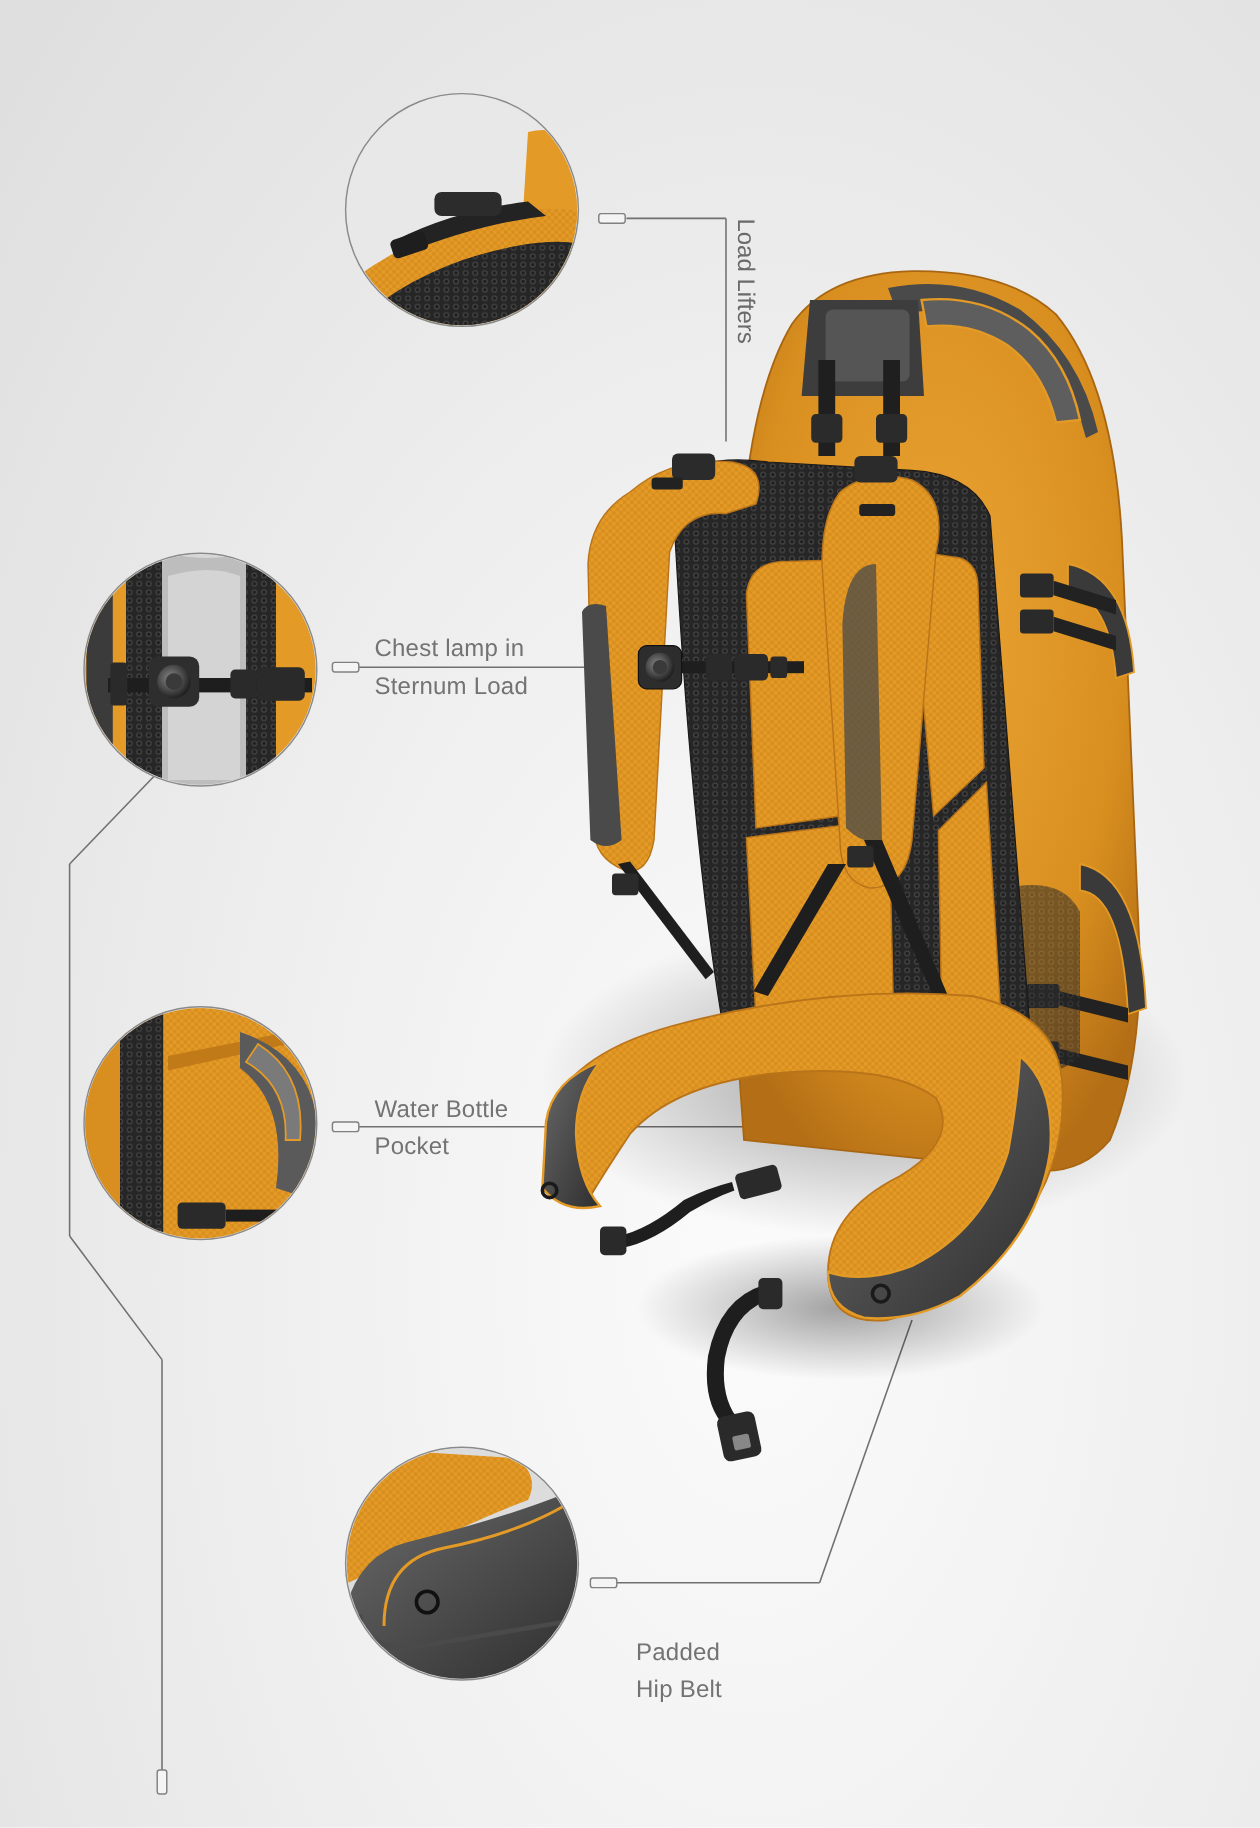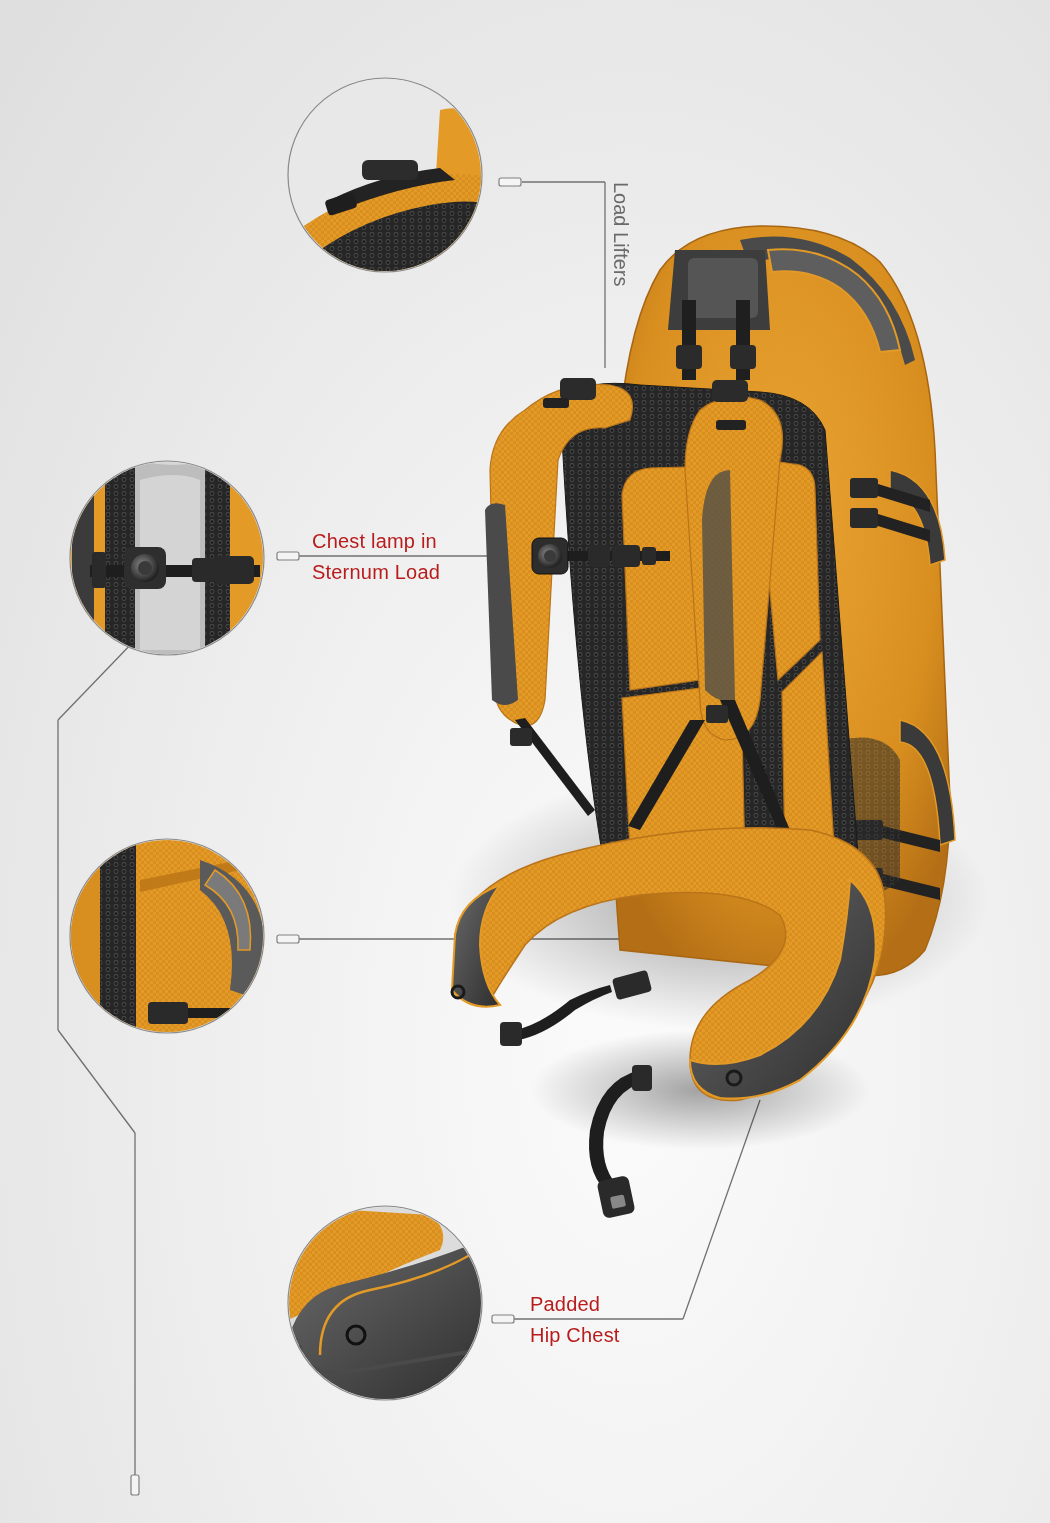--- a/index.html
+++ b/index.html
@@ -4,21 +4,21 @@
 <style>
   html, body { margin: 0; padding: 0; }
   body {
     width: 1050px; height: 1523px; position: relative; overflow: hidden;
     background: radial-gradient(ellipse at 60% 70%, #fbfbfb 0%, #efefef 45%, #dedede 100%);
     font-family: "Liberation Sans", sans-serif;
   }
   .canvas { position: absolute; left: 0; top: 0; width: 1050px; height: 1523px; }
   svg.art { position: absolute; left: 0; top: 0; }
   .label {
-    position: absolute; color: #b91c1c; font-size: 20px; line-height: 31px;
+    position: absolute; color: #737373; font-size: 20px; line-height: 31px;
     letter-spacing: 0.2px; white-space: nowrap;
   }
   .label-vertical {
     position: absolute; color: #6a6a6a; font-size: 20px; white-space: nowrap;
     transform-origin: 0 0; transform: rotate(90deg);
   }
   .label span { display: block; }
 </style>
 </head>
 <body>
@@ -243,18 +243,22 @@
   </g>
 </svg>
 
 <div class="label-vertical" style="left:632px; top:182px;">Load Lifters</div>
 
 <div class="label" style="left:312px; top:526px;">
   <span>Chest lamp in</span>
   <span>Sternum Load</span>
 </div>
 
-
-<div class="label" style="left:530px; top:1289px;">
+<div class="label" style="left:312px; top:910px;">
+  <span>Water Bottle</span>
+  <span>Pocket</span>
+</div>
+
+<div class="label" style="left:530px; top:1362px;">
   <span>Padded</span>
-  <span>Hip Chest</span>
+  <span>Hip Belt</span>
 </div>
 </div>
 
 </body></html>

